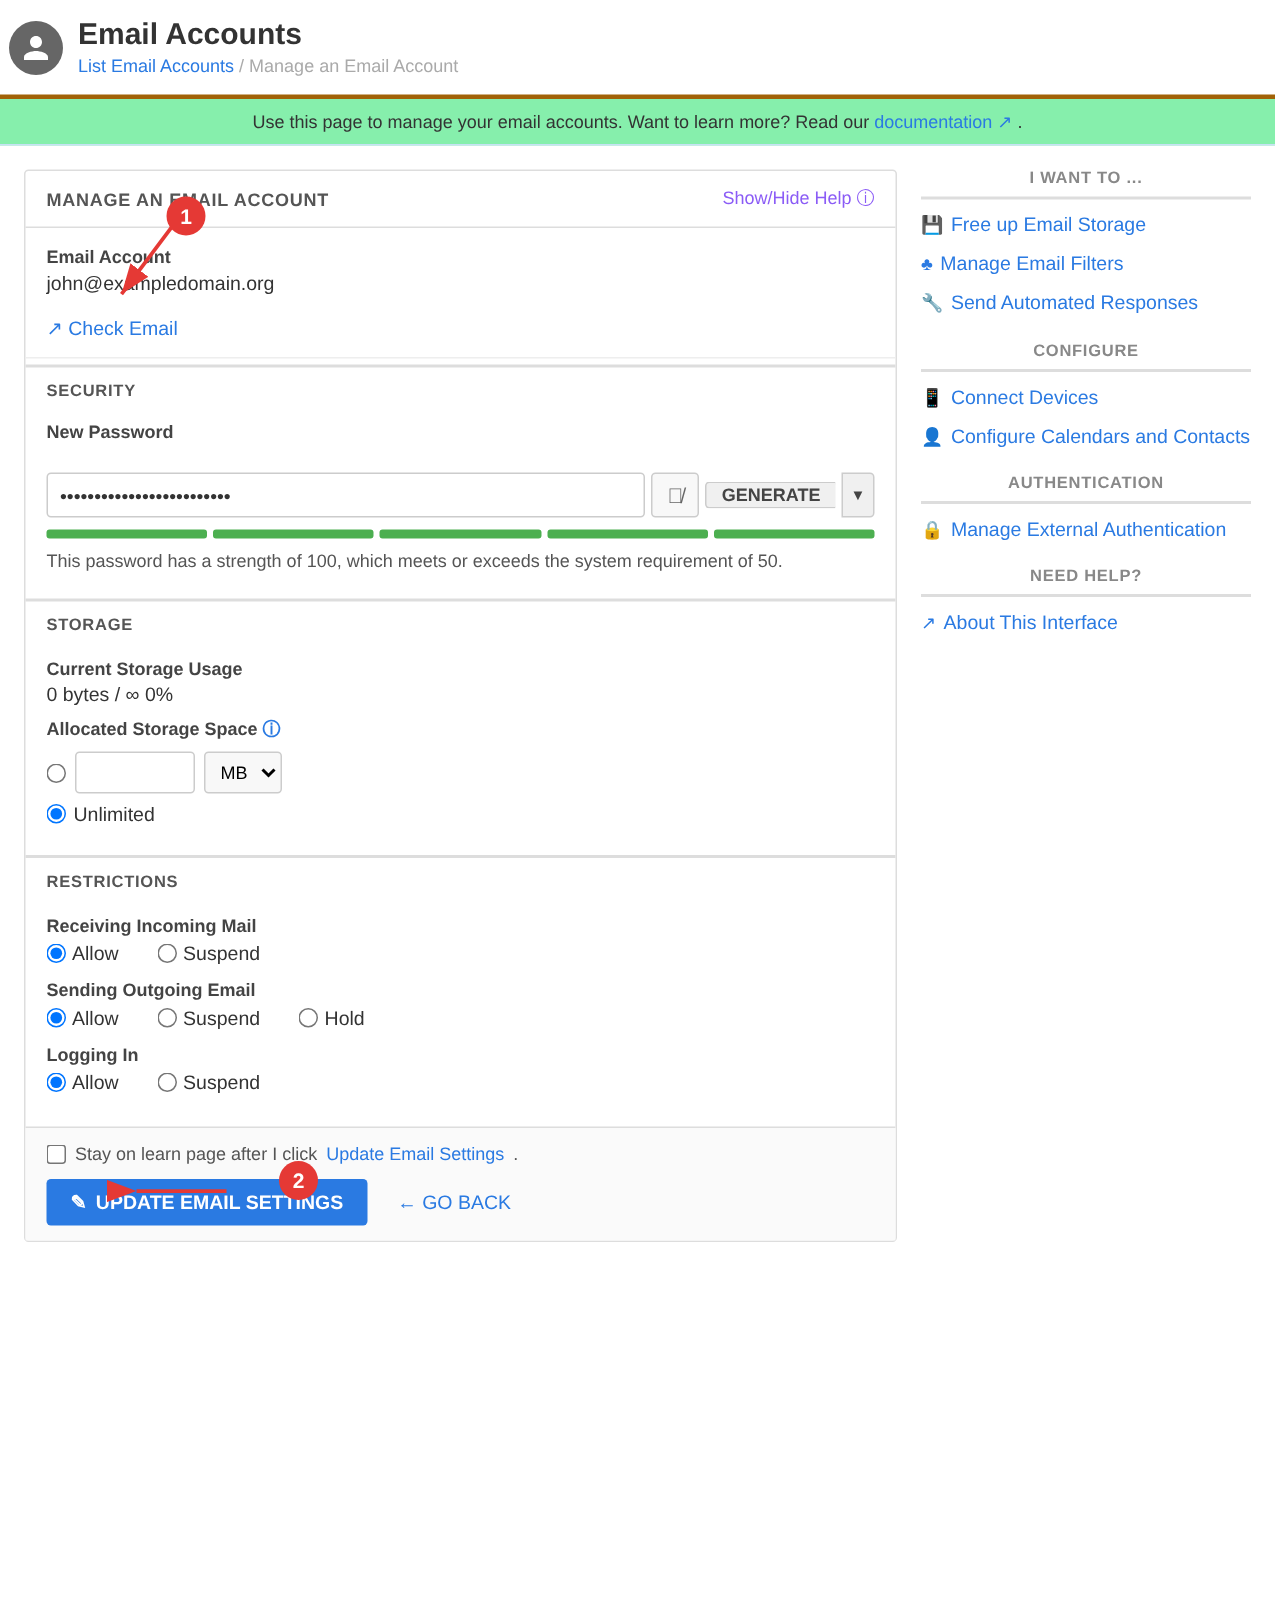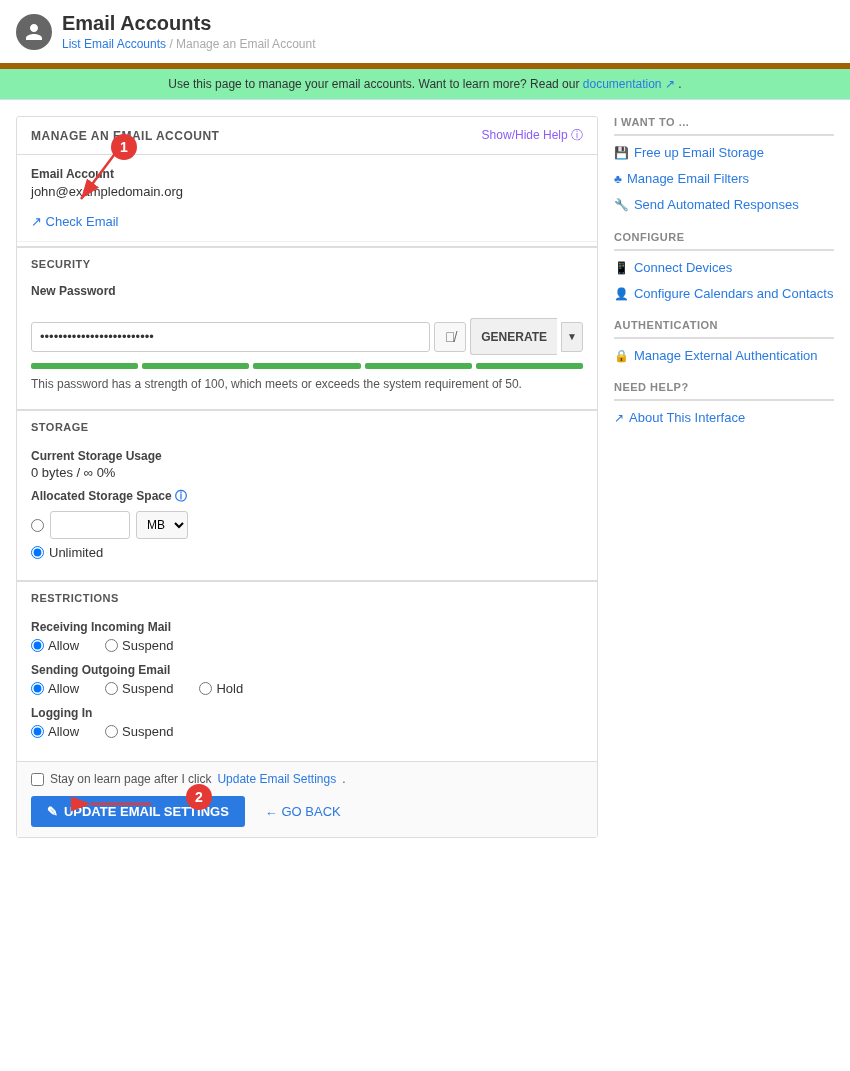--- a/index.html
+++ b/index.html
@@ -12,22 +12,22 @@
     .page-wrapper {
       background: #fff;
       max-width: 850px;
       margin: 0 auto;
       min-height: 1071px;
     }
     
     .header {
       display: flex;
       align-items: center;
-      padding: 12px 16px;
-      border-bottom: 6px solid #a16207;
+      padding: 12px 6px;
+      border-bottom: 3px solid #a16207;
       background: #fff;
     }
     .header-icon {
       width: 36px;
       height: 36px;
       background: #666;
       border-radius: 50%;
       display: flex;
       align-items: center;
       justify-content: center;
@@ -146,21 +146,21 @@
       border-radius: 3px;
       background: #f8f8f8;
       cursor: pointer;
       display: flex;
       align-items: center;
       justify-content: center;
       font-size: 14px;
       color: #666;
     }
     .generate-btn {
-      height: 37px;
+      height: 18px;
       background: #f0f0f0;
       border: 1px solid #ccc;
       border-radius: 3px 0 0 3px;
       padding: 0 10px;
       cursor: pointer;
       font-size: 12px;
       font-weight: bold;
       color: #444;
       border-right: none;
     }
@@ -285,20 +285,21 @@
       text-decoration: none;
       font-size: 13px;
     }
     
     .right-panel {
       width: 220px;
       flex-shrink: 0;
     }
     .right-section {
       margin-bottom: 16px;
+      text-align: center;
     }
     .right-section-title {
       font-size: 11px;
       font-weight: bold;
       color: #888;
       text-transform: uppercase;
       letter-spacing: 0.5px;
       margin-bottom: 8px;
       padding-bottom: 6px;
       border-bottom: 2px solid #ddd;

